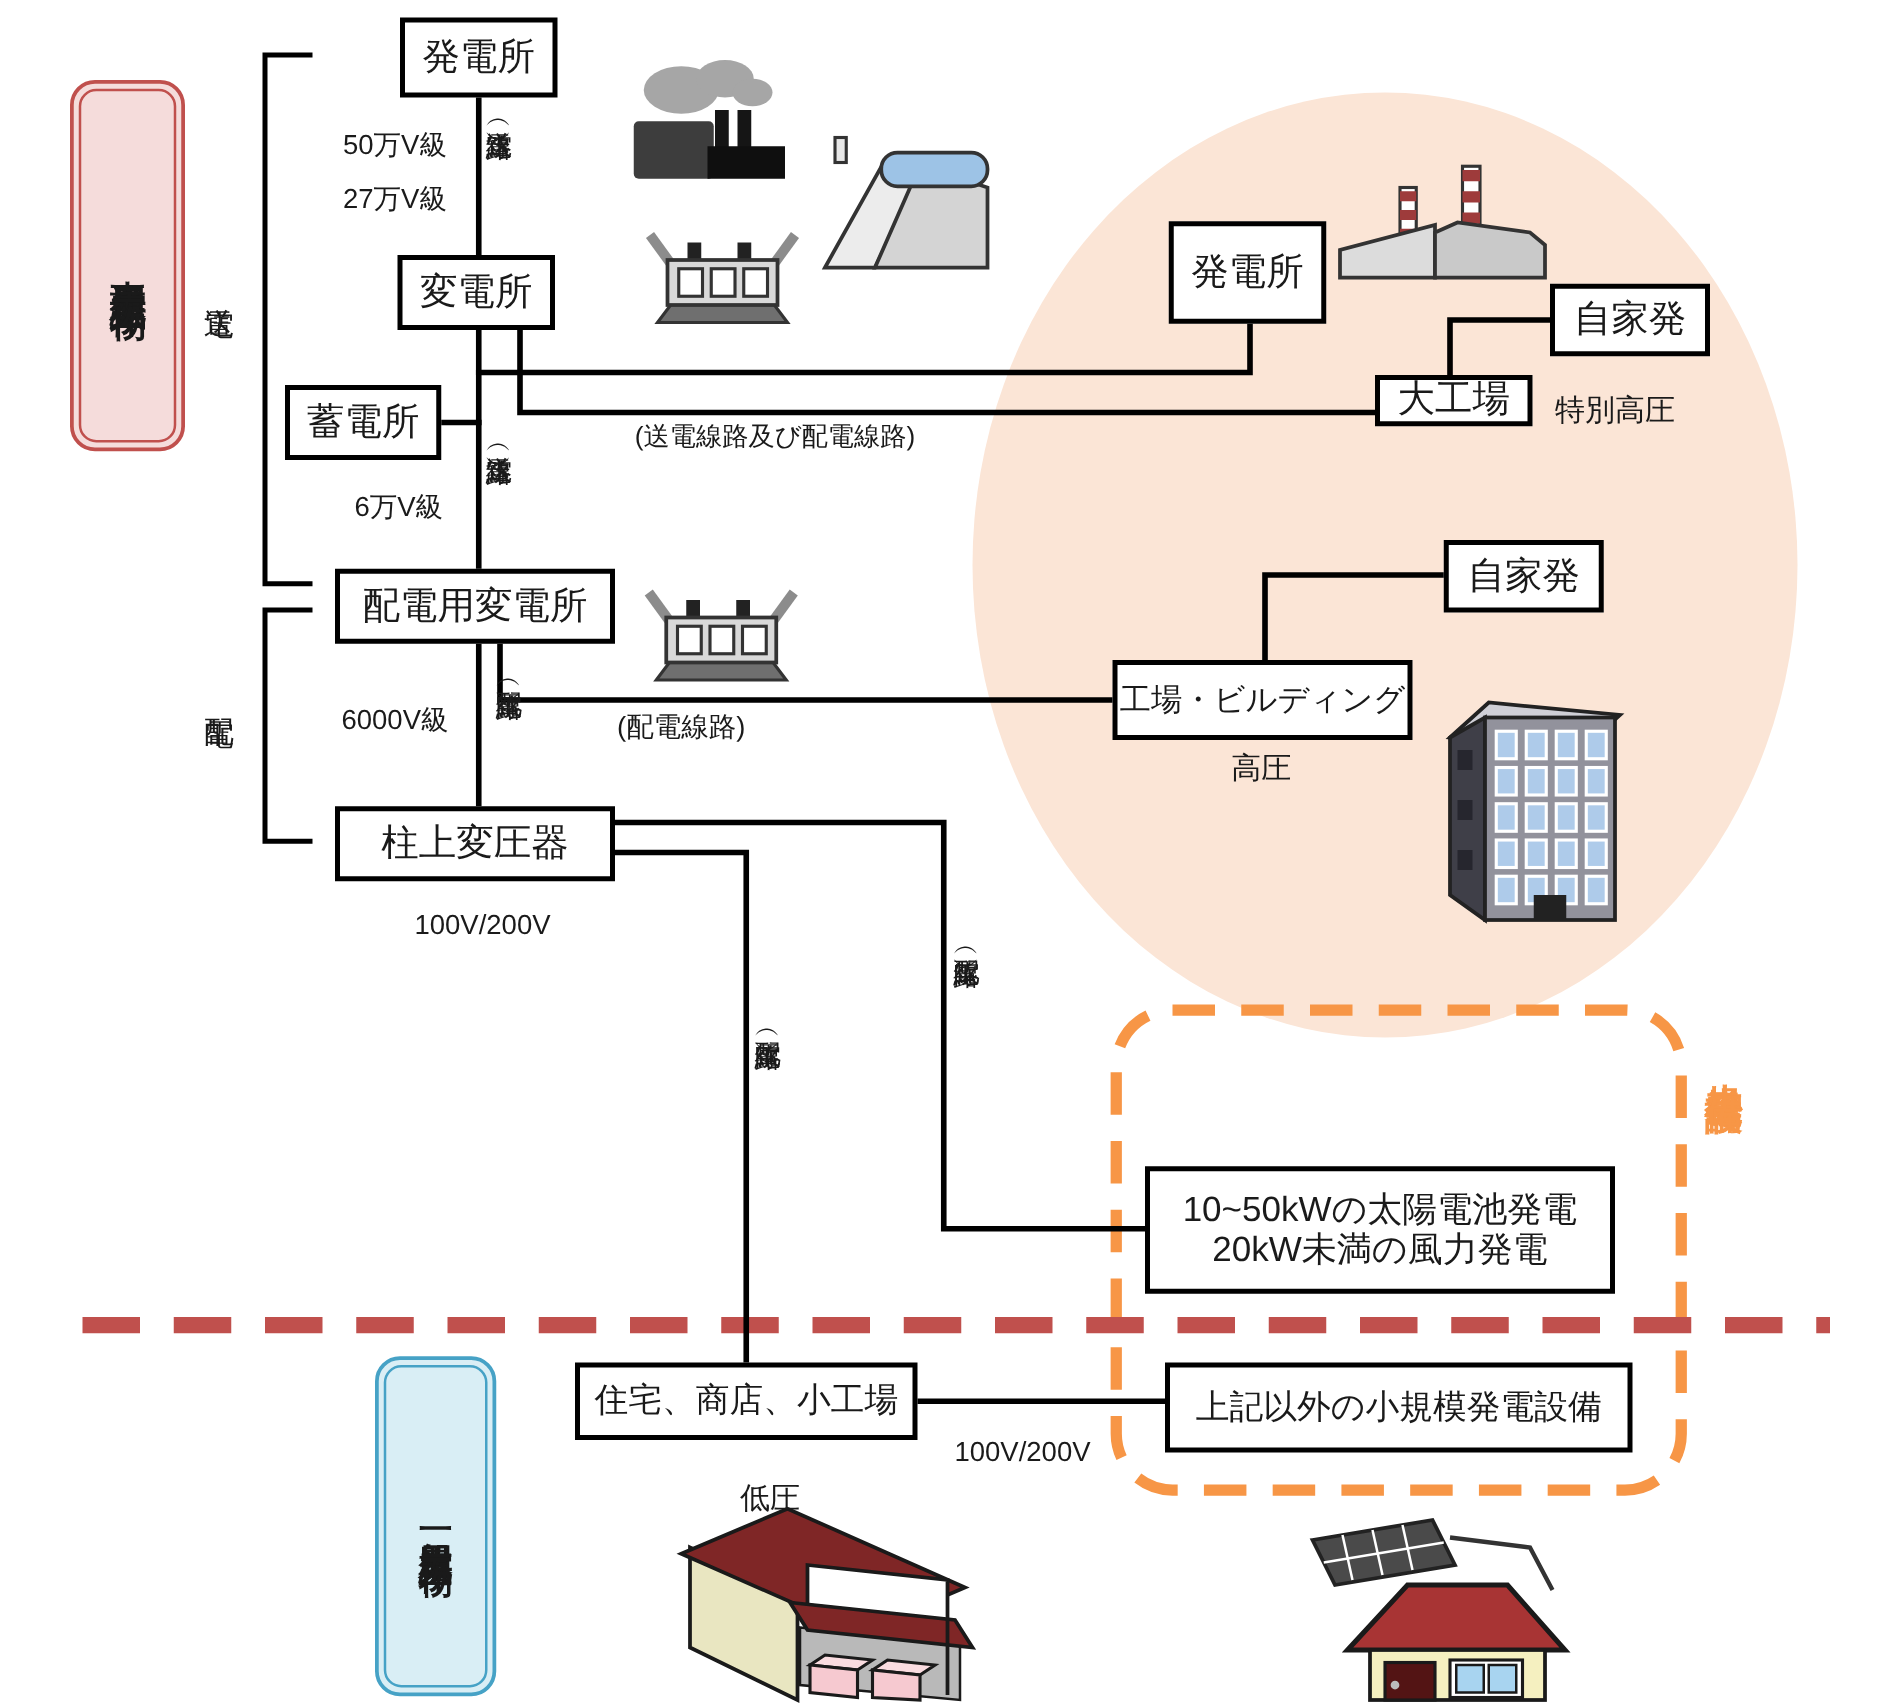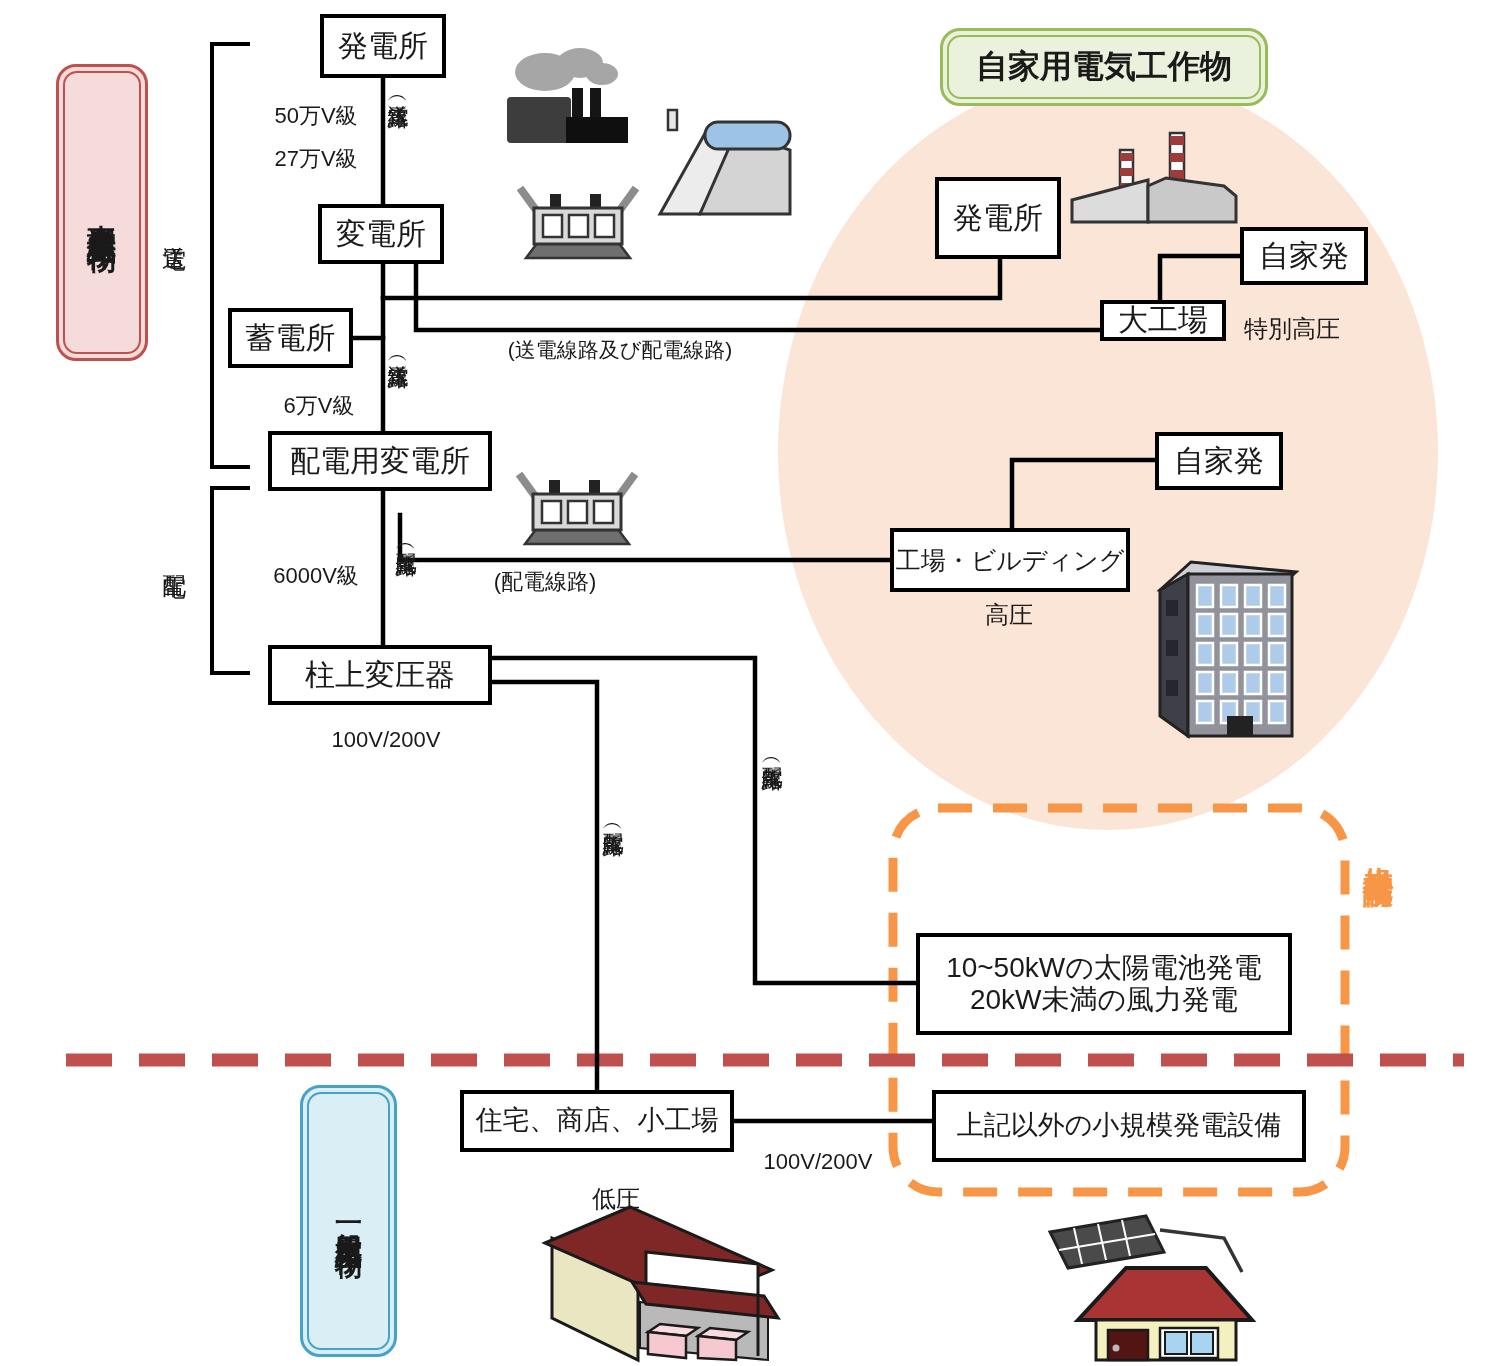--- a/index.html
+++ b/index.html
@@ -186,44 +186,41 @@
       <rect x="1160" y="1328" width="58" height="30" fill="#fff" stroke="#1a1a1a" stroke-width="2.5"></rect>
       <rect x="1165" y="1332" width="22" height="22" fill="#a8d4f0" stroke="#1a1a1a" stroke-width="2"></rect>
       <rect x="1191" y="1332" width="22" height="22" fill="#a8d4f0" stroke="#1a1a1a" stroke-width="2"></rect>
     </g>
   </svg>
 
   <div class="cat cat-business vert" style="left:56px;top:64px;width:92px;height:297px;border-color:#c0504d;">
     <span>事業用電気工作物</span>
   </div>
 
-  <div class="cat cat-private" style="left:940px;top:28px;width:328px;height:78px;border-color:#9abb59;">
-    <span>自家用電気工作物</span>
-  </div>
 
 
   <div class="cat cat-general vert" style="left:300px;top:1085px;width:97px;height:272px;border-color:#46a2c6;">
     <span>一般用電気工作物</span>
   </div>
 
   <div class="orange-vtext" style="left:1350px;top:842px;width:48px;height:244px;">小規模発電設備</div>
 
   <div class="node" style="left:320px;top:14px;width:126px;height:64px;">
     <span>発電所</span>
   </div>
 
   <div class="node" style="left:318px;top:204px;width:126px;height:60px;">
     <span>変電所</span>
   </div>
 
   <div class="node" style="left:228px;top:308px;width:125px;height:60px;">
     <span>蓄電所</span>
   </div>
 
-  <div class="node" style="left:268px;top:431px;width:224px;height:60px;">
+  <div class="node" style="left:268px;top:455px;width:224px;height:60px;">
     <span>配電用変電所</span>
   </div>
 
   <div class="node" style="left:268px;top:645px;width:224px;height:60px;">
     <span>柱上変圧器</span>
   </div>
 
   <div class="node" style="left:935px;top:177px;width:126px;height:82px;">
     <span>発電所</span>
   </div>

